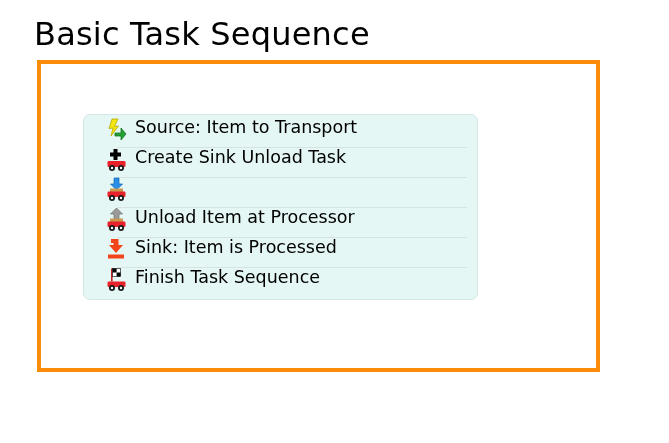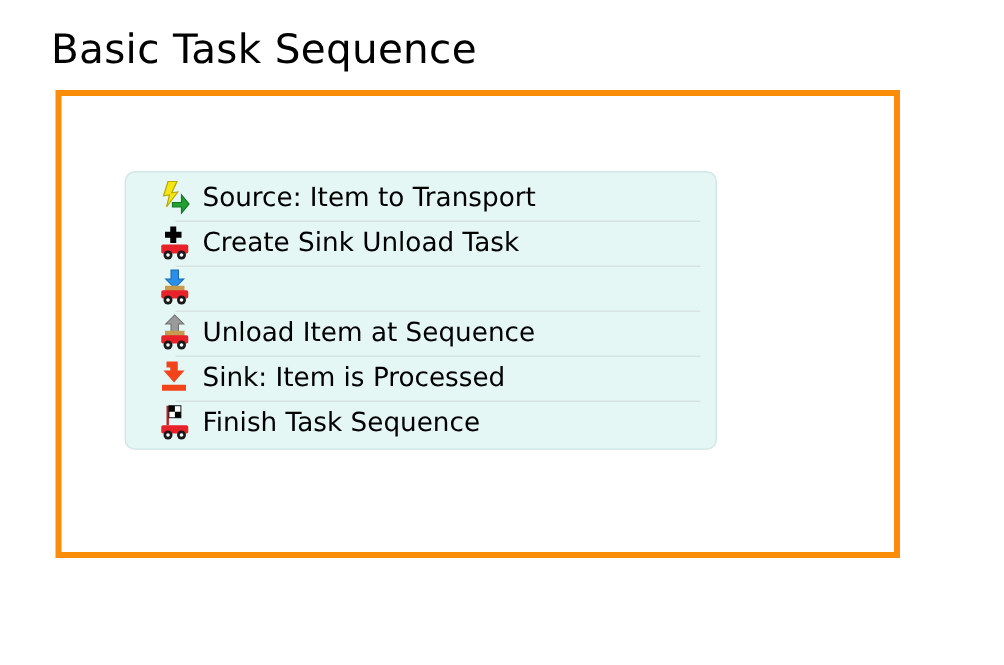--- a/index.html
+++ b/index.html
@@ -13,21 +13,21 @@
     font-family: "DejaVu Sans", "Liberation Sans", sans-serif;
     overflow: hidden;
     position: relative;
   }
 
   
   .page-title {
     position: absolute;
     left: 34px;
     top: 17px;
-    font-size: 27px;
+    font-size: 32px;
     font-weight: 400;
     color: #000000;
     letter-spacing: 0.2px;
     white-space: nowrap;
     line-height: 34px;
   }
 
   
   .frame {
     position: absolute;
@@ -49,21 +49,21 @@
     background: #e4f7f5;
     border: 1px solid #d3e8e6;
     border-radius: 7px;
     box-sizing: border-box;
     padding: 2px 0 2px 0;
     overflow: hidden;
   }
 
   .task-row {
     display: flex;
-    align-items: center;
+    align-items: flex-start;
     height: 30px;
     padding-left: 20px;
     position: relative;
   }
   .task-row + .task-row::before {
     content: "";
     position: absolute;
     left: 33px;
     right: 10px;
     top: 0;
@@ -142,21 +142,21 @@
         <svg width="27" height="26" viewBox="0 0 27 26">
           <path d="M12.5 1 L18.5 7 L15 7 L15 13 L10 13 L10 7 L6.5 7 Z" fill="#9a9a9a" stroke="#6e6e6e" stroke-width="0.7"></path>
           <rect x="6" y="11.5" width="13" height="3.5" fill="#c79a4e"></rect>
           <rect x="3.5" y="14.5" width="18" height="5.5" rx="1.2" fill="#e8222a"></rect>
           <circle cx="8" cy="21" r="3" fill="#1a1a1a"></circle>
           <circle cx="8" cy="21" r="1.2" fill="#ffffff"></circle>
           <circle cx="17" cy="21" r="3" fill="#1a1a1a"></circle>
           <circle cx="17" cy="21" r="1.2" fill="#ffffff"></circle>
         </svg>
       </span>
-      <span class="task-label">Unload Item at Sequence</span>
+      <span class="task-label">Unload Item at Processor</span>
     </div>
 
     <div class="task-row">
       <span class="task-icon">
         <svg width="27" height="26" viewBox="0 0 27 26">
           <path d="M7 2 L14.5 2 L14.5 8 L19 8 L12 16 L5 8 L9.5 8 L9.5 6 L7 6 Z" fill="#f2441a"></path>
           <rect x="4" y="17.5" width="16" height="4" fill="#f2441a"></rect>
         </svg>
       </span>
       <span class="task-label">Sink: Item is Processed</span>

